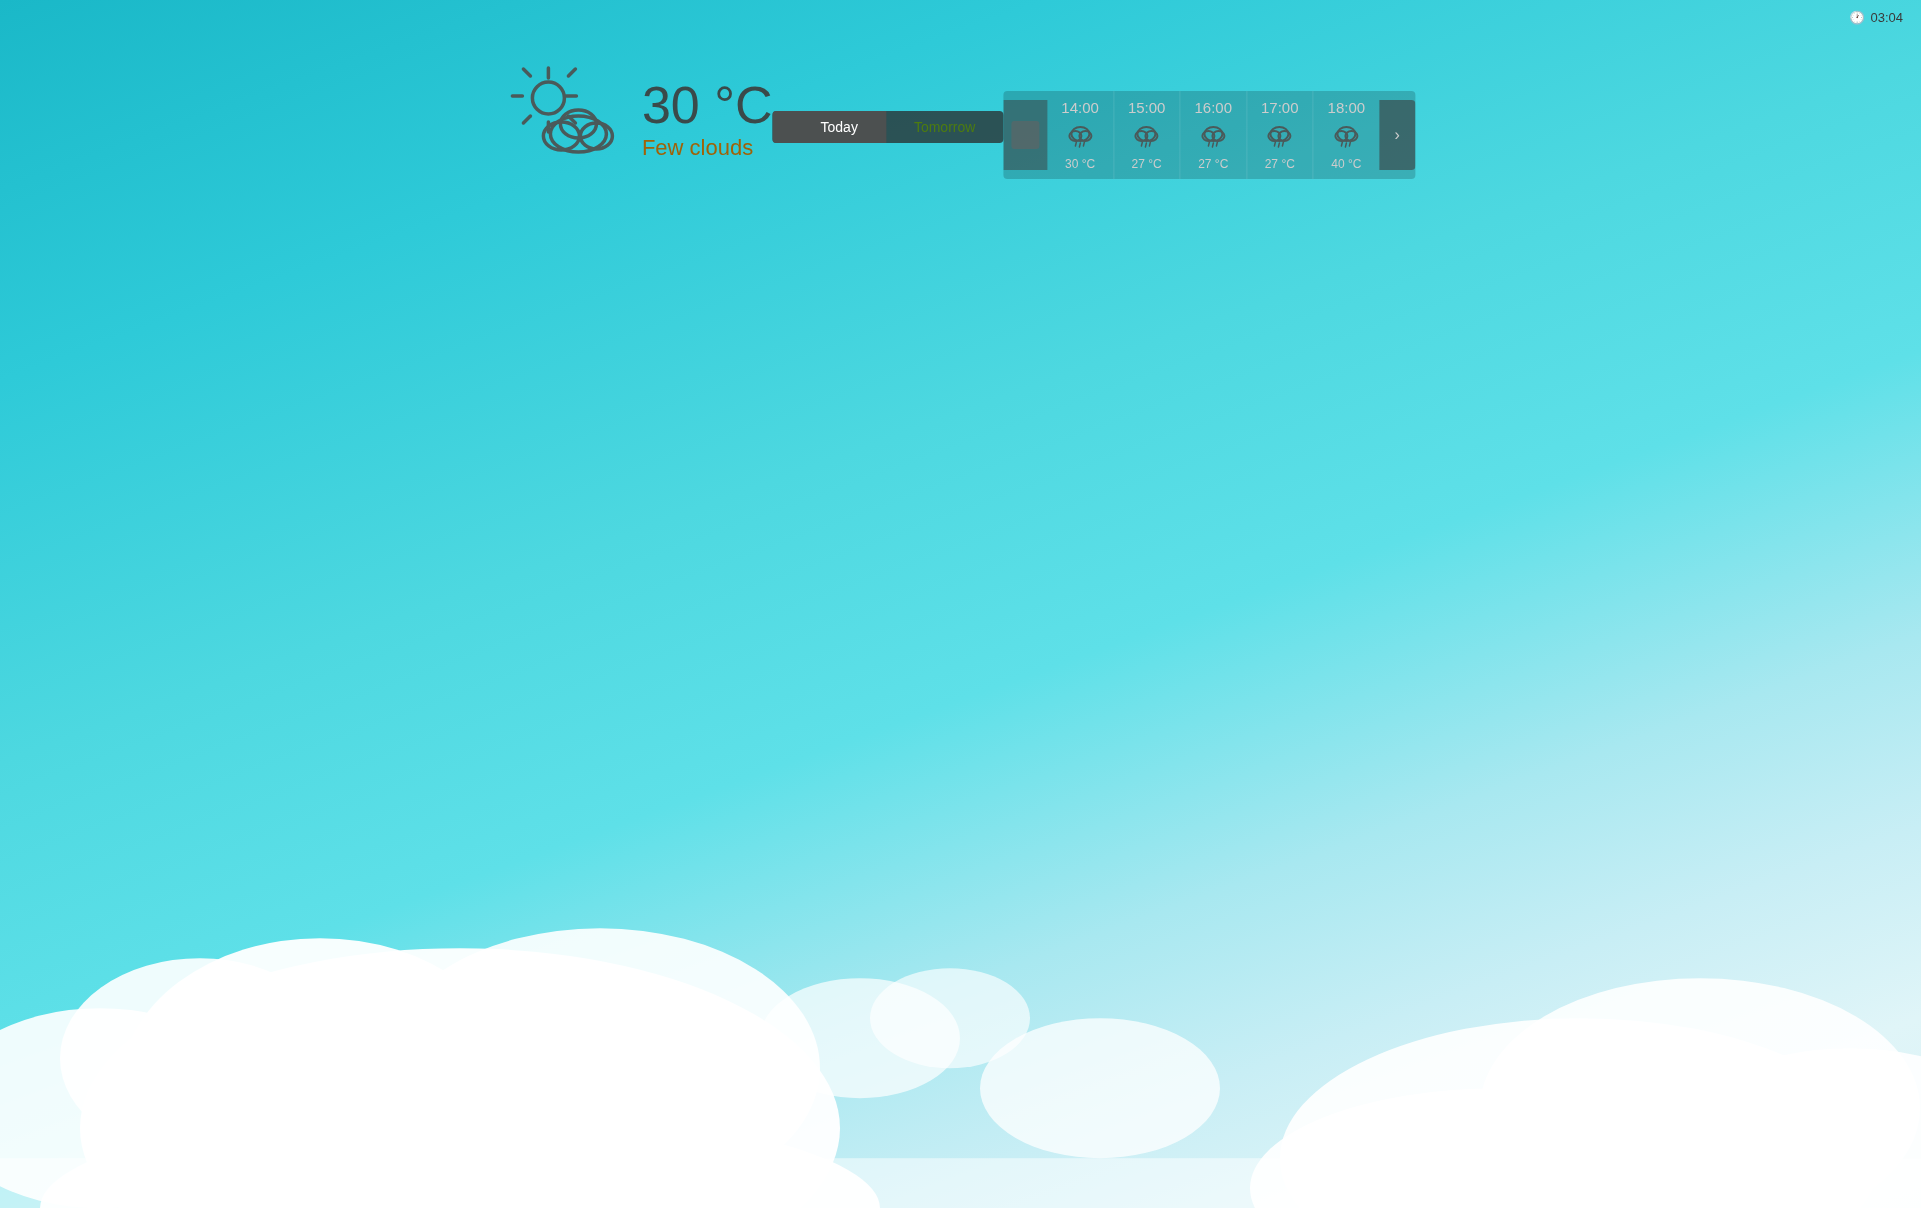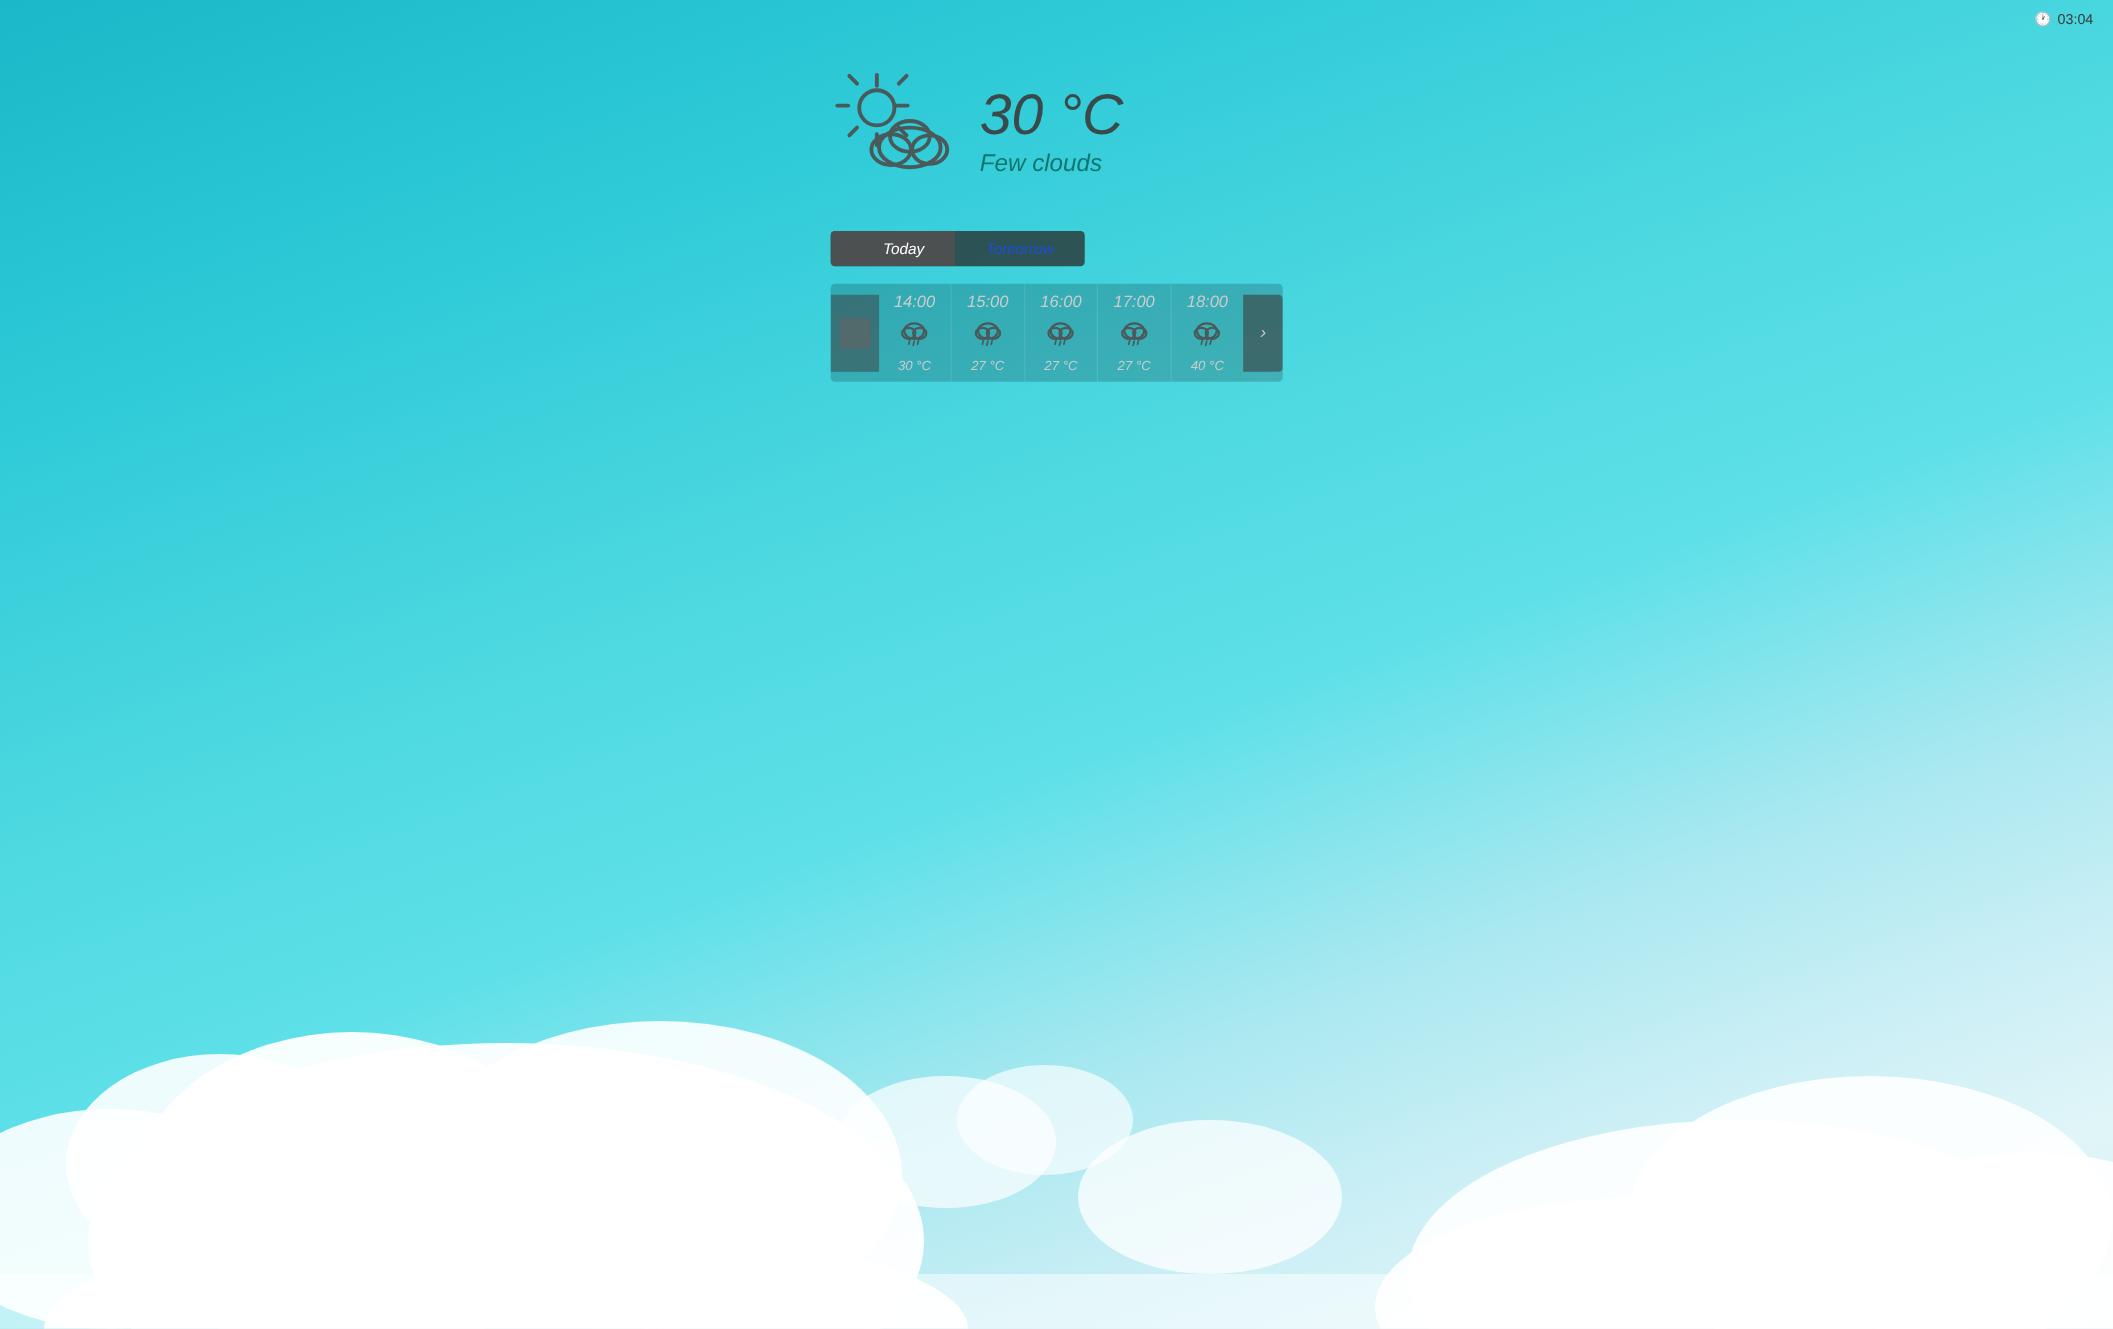--- a/index.html
+++ b/index.html
@@ -30,23 +30,22 @@
       color: #3a3a3a;
     }
 
     
     .weather-widget {
       position: absolute;
       top: 60px;
       left: 50%;
       transform: translateX(-50%);
       display: flex;
-      flex-direction: column;
-      align-items: flex-start;
-      font-style: italic;
+      flex-direction: row;
+      align-items: center;
     }
 
     
     .current-weather {
       display: flex;
       align-items: center;
       gap: 16px;
       margin-bottom: 30px;
     }
 
@@ -65,37 +64,37 @@
     .temperature {
       font-size: 52px;
       font-weight: 300;
       color: #3a4a4a;
       line-height: 1;
     }
 
     .condition {
       font-size: 22px;
       font-weight: 300;
-      color: #0f766e;
+      color: #a16207;
       margin-top: 4px;
     }
 
     
     .tab-bar {
       display: flex;
       background: rgba(40, 40, 40, 0.75);
       border-radius: 4px;
       overflow: hidden;
       margin-bottom: 16px;
     }
 
     .tab {
       padding: 8px 28px;
       font-size: 14px;
-      color: #1d4ed8;
+      color: #4d7c0f;
       cursor: pointer;
       transition: background 0.2s;
     }
 
     .tab.active {
       background: rgba(80, 80, 80, 0.9);
       color: #fff;
       padding-left: 48px;
     }
 

